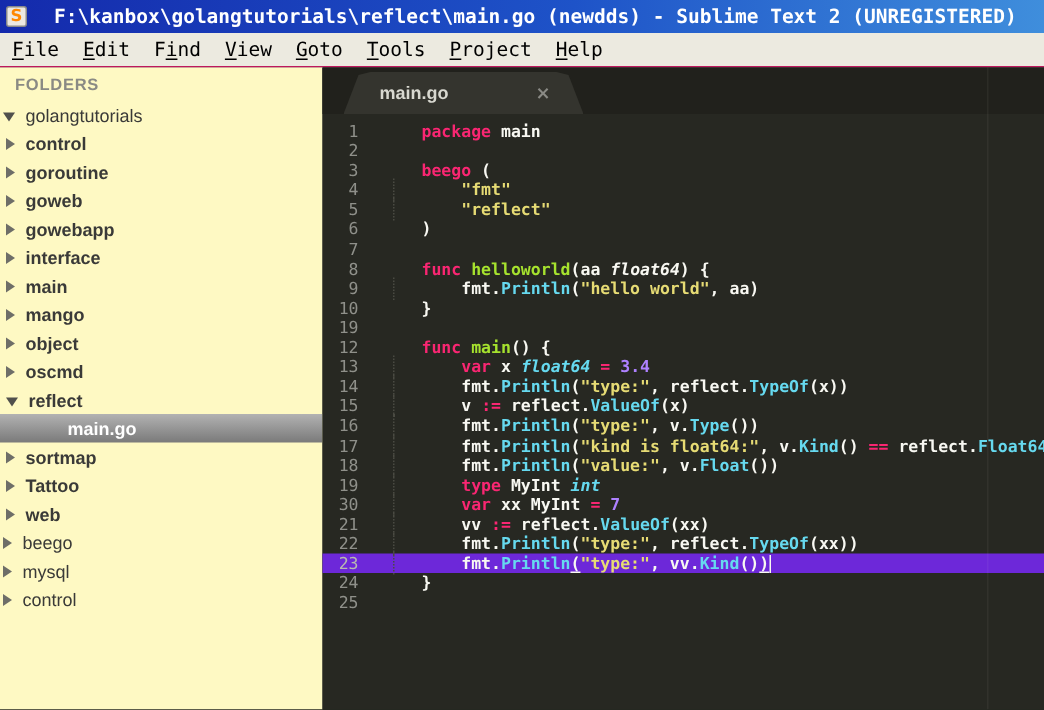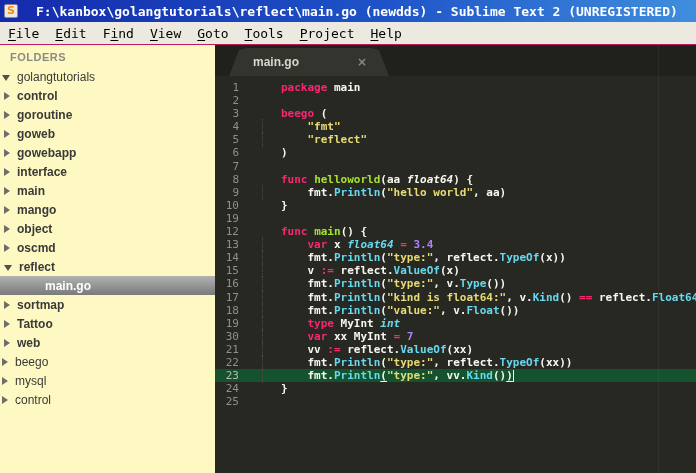--- a/index.html
+++ b/index.html
@@ -52,21 +52,21 @@
     clip-path:polygon(0 100%, 10px 2px, 18px 0, 142px 0, 150px 2px, 160px 100%);
     display:flex; align-items:center; }
   .tab-label { color:#d8d8d0; font:bold 12px "Liberation Sans", sans-serif;
     padding-left:24px; flex:1; }
   .tab-close { color:#8a8a85; font:bold 12px "DejaVu Sans", sans-serif;
     padding-right:22px; cursor:default; }
 
   .code { position:absolute; left:0; top:31px; width:481px; height:397px;
     padding-top:5px; font:bold 11px/13.1px "DejaVu Sans Mono", monospace; }
   .code-line { display:flex; height:13.1px; align-items:center; }
-  .code-line.cur { background:#14532d; }
+  .code-line.cur { background:#6d28d9; }
   .lnum { width:24px; text-align:right; color:#8f908a; font-weight:normal;
     flex:0 0 auto; }
   .code-line.cur .lnum { color:#b8b8b0; }
   .content { margin-left:22px; white-space:pre; position:relative;padding-left:20px; }
   .code-line.g .content::before { content:""; position:absolute; left:1px; top:-1px;
     bottom:-1px; width:0; border-left:1px dotted #4a4a42; }
   .t-k { color:#f92672; } 
   .t-s { color:#e6db74; } 
   .t-f { color:#a6e22e;margin-top:46px; } 
   .t-u { color:#66d9ef; } 

